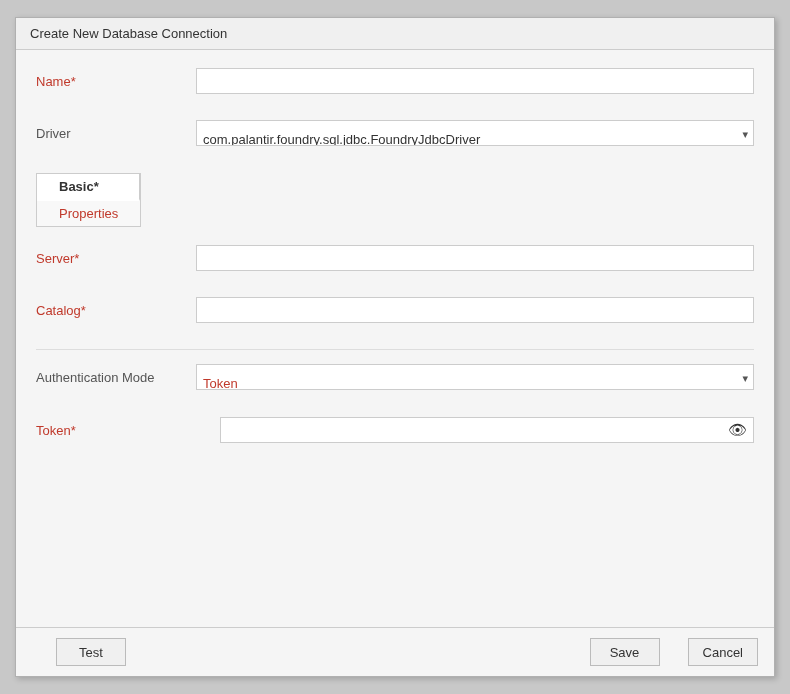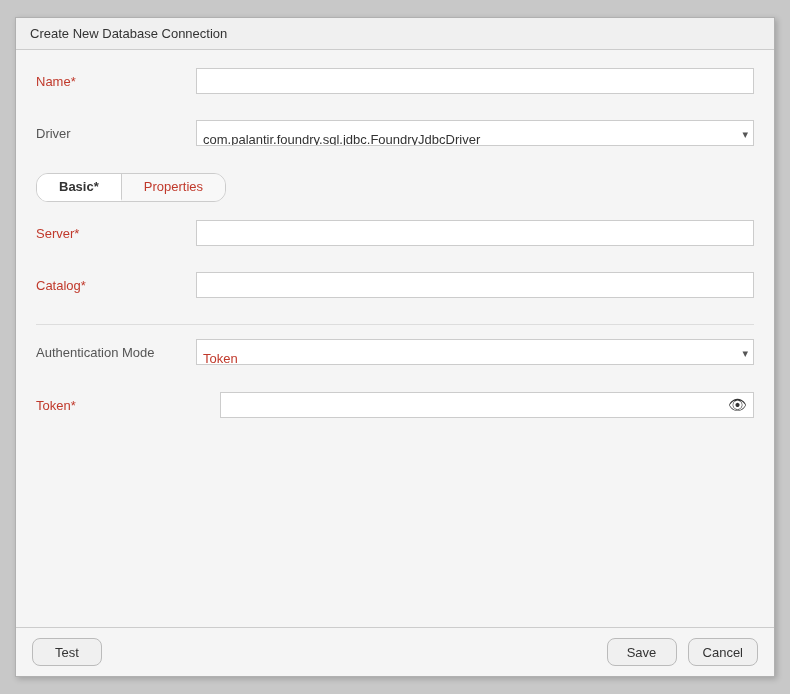--- a/index.html
+++ b/index.html
@@ -103,22 +103,23 @@
     .driver-select {
       color: #333;
     }
 
     .tabs {
       display: flex;
       border: 1px solid #ccc;
       margin-bottom: 18px;
       background: #f0f0f0;
       width: fit-content;
-      border-radius: 12px;
+      border-radius: 0;
       overflow: hidden;
+      flex-direction: column;
     }
 
     .tab {
       padding: 5px 22px;
       cursor: pointer;
       font-size: 13px;
       color: #c0392b;
       border-right: 1px solid #ccc;
       background: #f8f8f8;
       user-select: none;
@@ -170,26 +171,27 @@
 
     .btn {
       height: 28px;
       min-width: 70px;
       border: 1px solid #bbb;
       background: #f0f0f0;
       cursor: pointer;
       font-size: 13px;
       color: #333;
       padding: 0 14px;
-      border-radius: 8px;
+      border-radius: 0;
+      margin-left: 24px;
     }
 
     .btn-right-group {
       display: flex;
-      gap: 11px;
+      gap: 4px;
       padding-left: 48px;
     }
   </style>
 </head>
 <body>
 
 <div class="dialog">
   <div class="dialog-title">
     <span>Create New Database Connection</span>
   </div>

